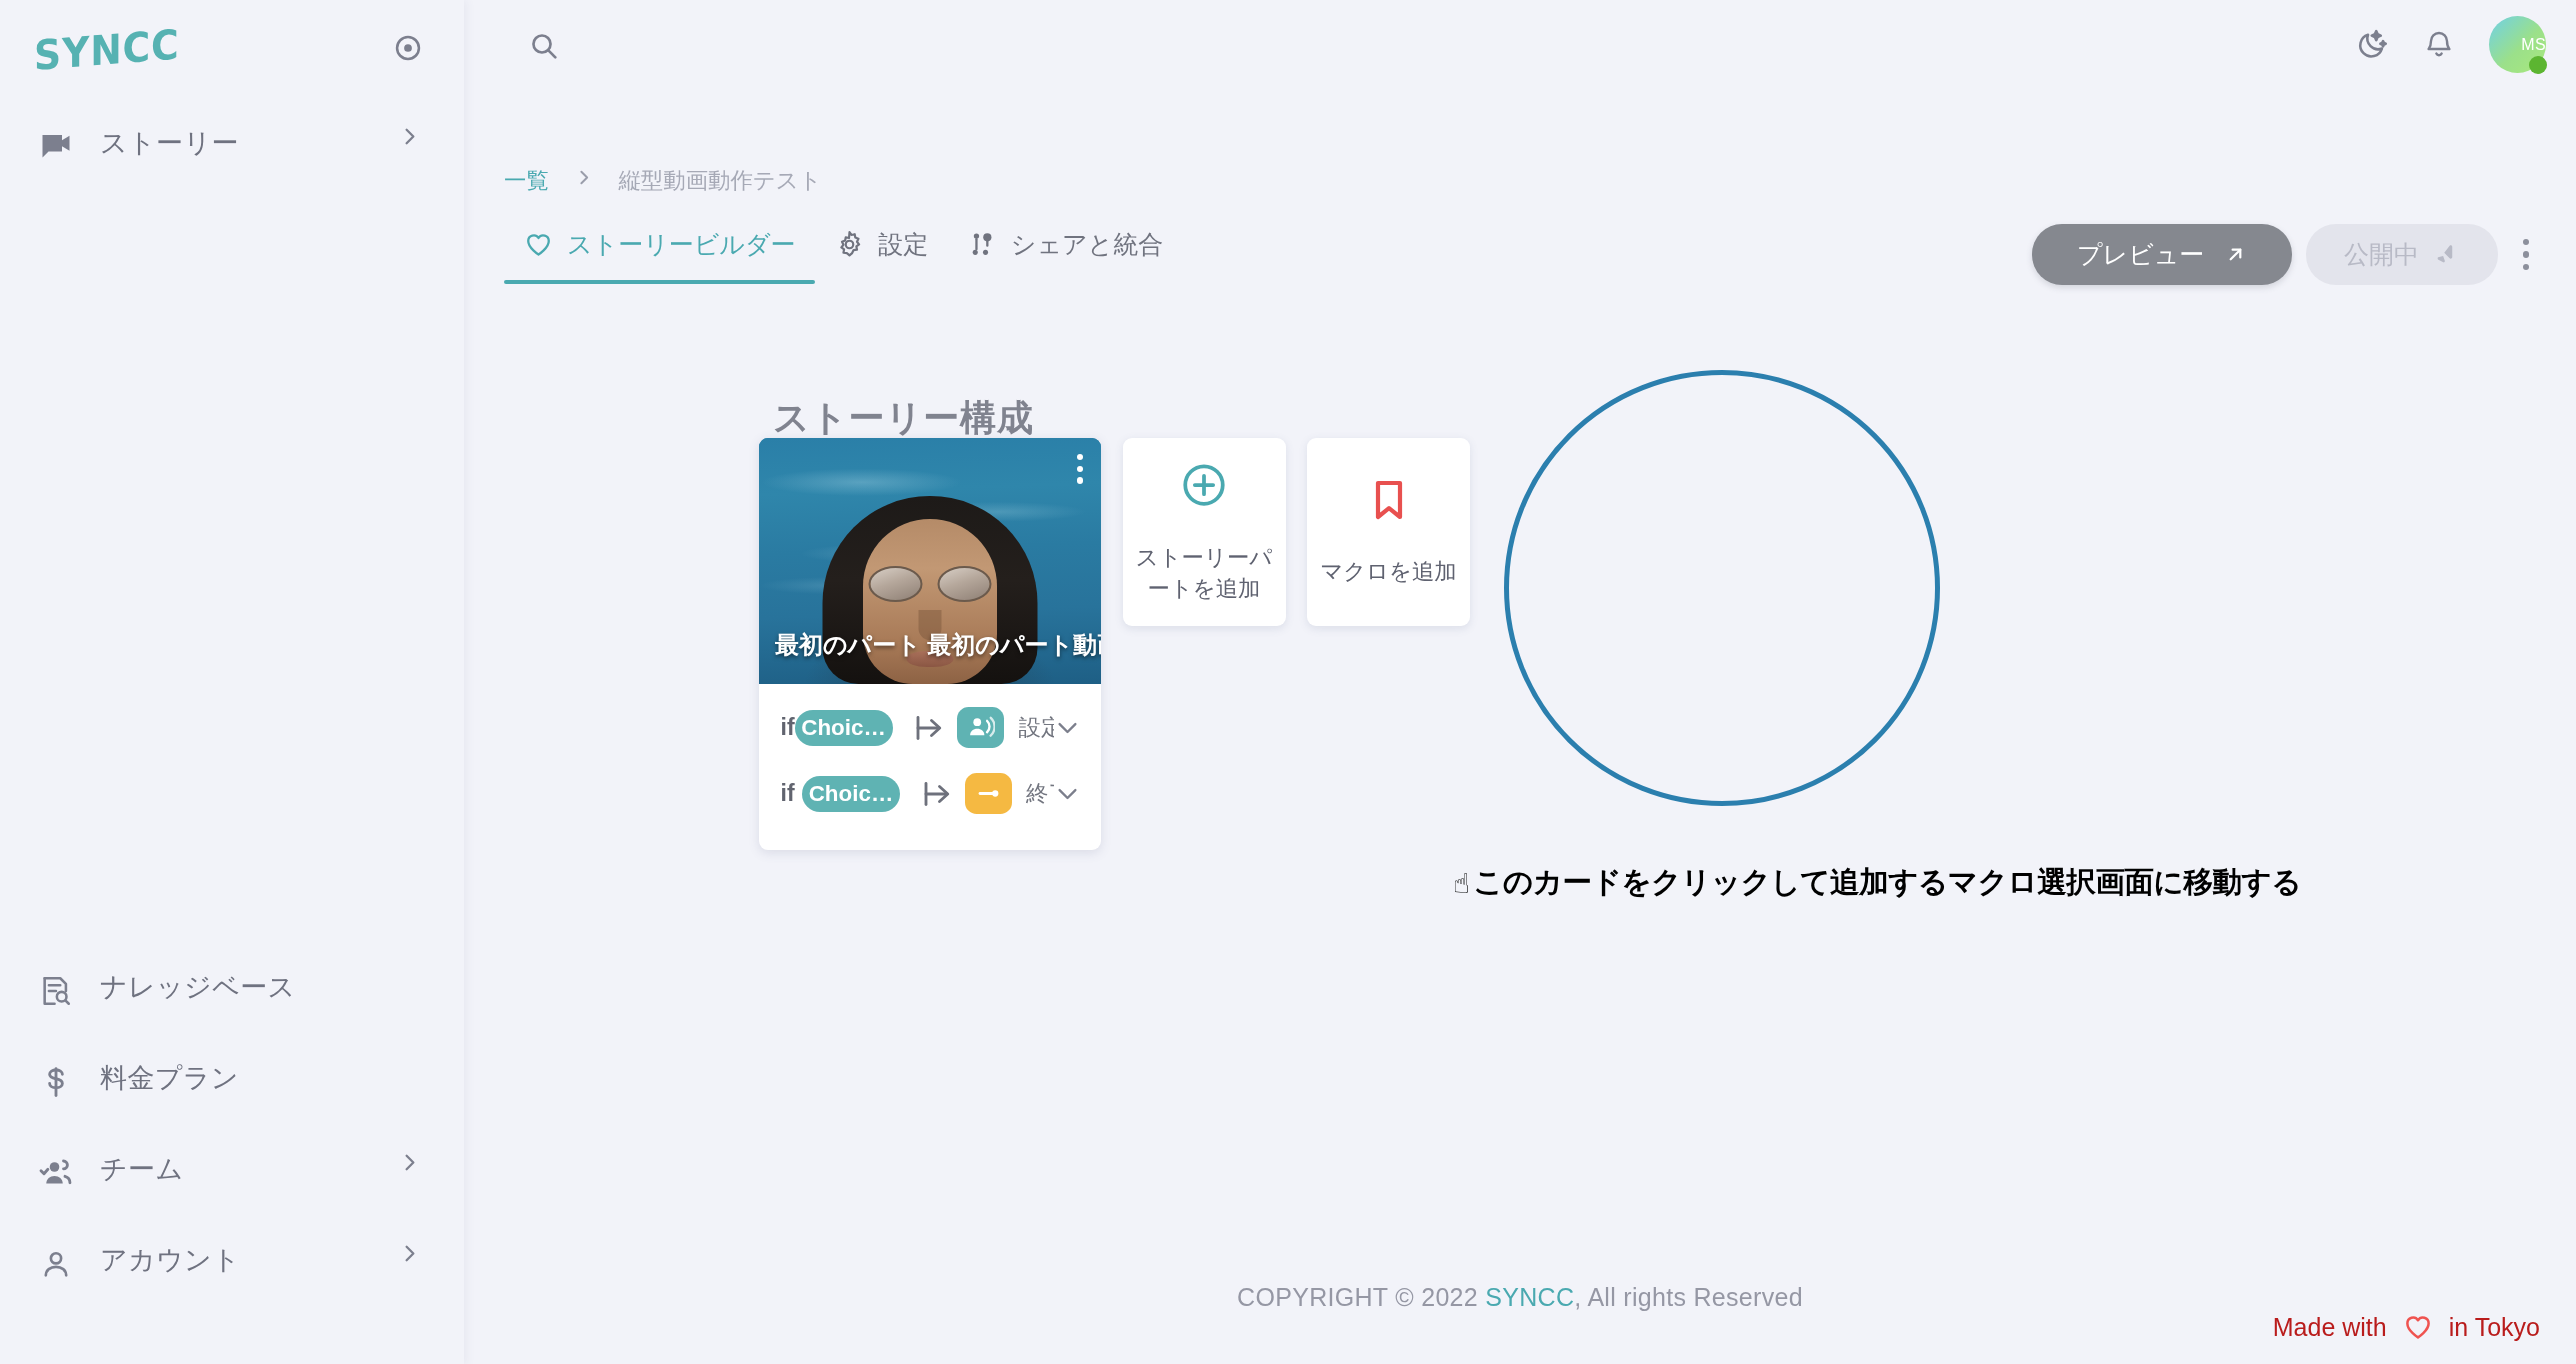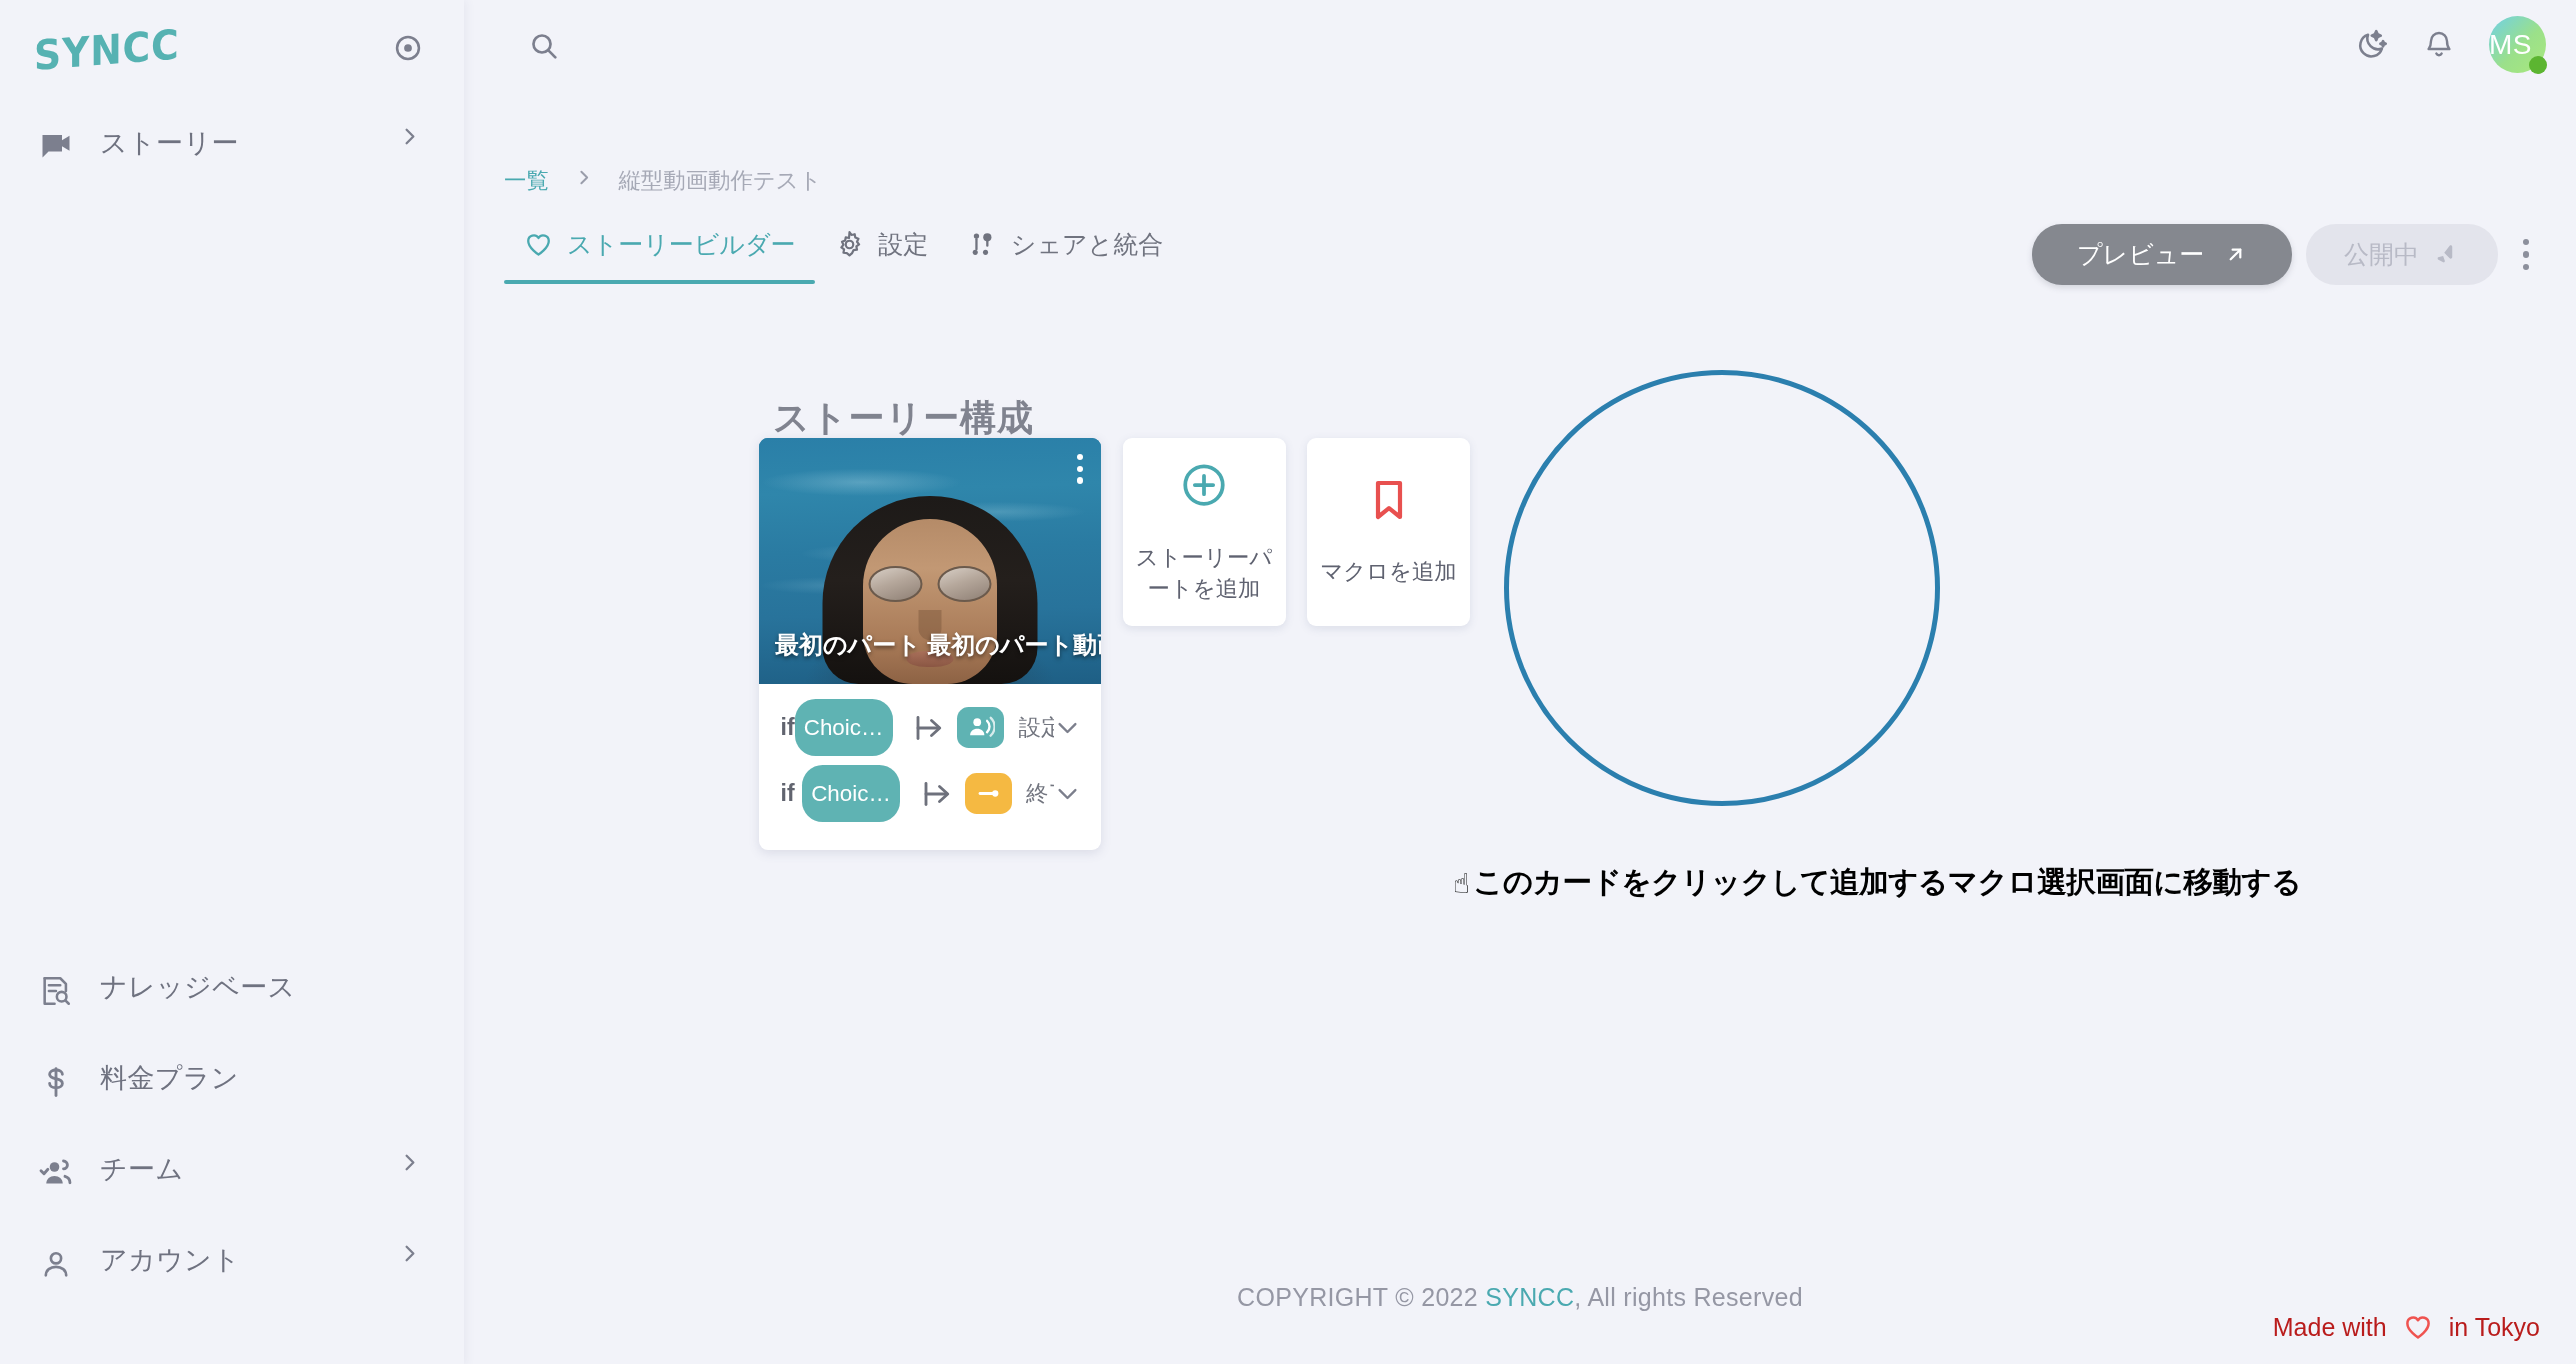--- a/index.html
+++ b/index.html
@@ -55,22 +55,22 @@
   
   .topbar-icons {
     position: absolute; right: 30px; top: 0; height: 89px;
     display: flex; align-items: center; gap: 34px; z-index: 6;
   }
   .topbar-icon { color: #7c7f8e; cursor: pointer; display: flex; }
   .avatar {
     position: relative;
     width: 57px; height: 57px; border-radius: 50%;
     background: linear-gradient(135deg, #6fd0e8 0%, #9be08a 55%, #a9e87e 100%);
-    display: flex; align-items: center; justify-content: flex-start;
-    color: #ffffff; font-size: 28px; letter-spacing: 0.4px;
+    display: flex; align-items: center; justify-content: flex-end;
+    color: #ffffff; font-size: 16px; letter-spacing: 0.4px;
     cursor: pointer;
   }
   .avatar-dot {
     position: absolute; right: -0.9px; bottom: -0.9px;
     width: 18px; height: 18px; border-radius: 50%;
     background: #5cb531;
   }
   .header-search {
     position: absolute; left: 528px; top: 30px;
     color: #7c7f8e; cursor: pointer; z-index: 6;
@@ -218,23 +218,23 @@
     z-index: 3;
   }
 
   .cond-list { padding: 10.7px 0 23px 0; }
   .cond-row {
     display: flex; align-items: center;
     height: 66px; padding: 0 19.7px 0 21.5px;
   }
   .cond-if { font-size: 23px; color: #61646f; font-weight: 700; width: 34px; }
   .chip {
-    height: 57px; min-width: 98px; padding: 0 19.7px;
+    height: 36px; min-width: 98px; padding: 0 19.7px;
     border-radius: 20.6px; background: #5fb3b3;
-    color: #ffffff; font-size: 22.4px; font-weight: 400;
+    color: #ffffff; font-size: 22.4px; font-weight: 700;
     display: flex; align-items: center; justify-content: center;
     cursor: pointer; white-space: nowrap;
   }
   .cond-arrow { margin: 0 9px 0 19.7px; color: #6e717c; display: flex; }
   .cond-badge {
     width: 47px; height: 41px; border-radius: 11.6px;
     display: flex; align-items: center; justify-content: center;
     flex: 0 0 47px;
   }
   .badge-teal { background: #5fb3b3; }

